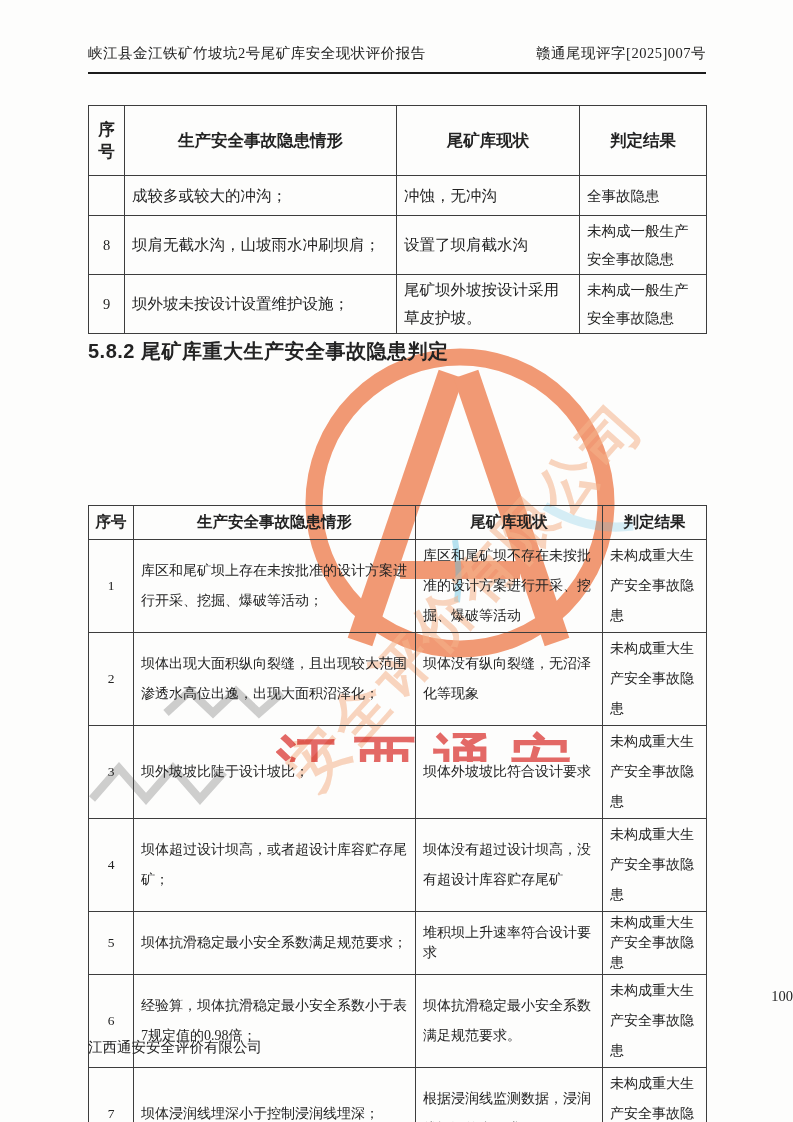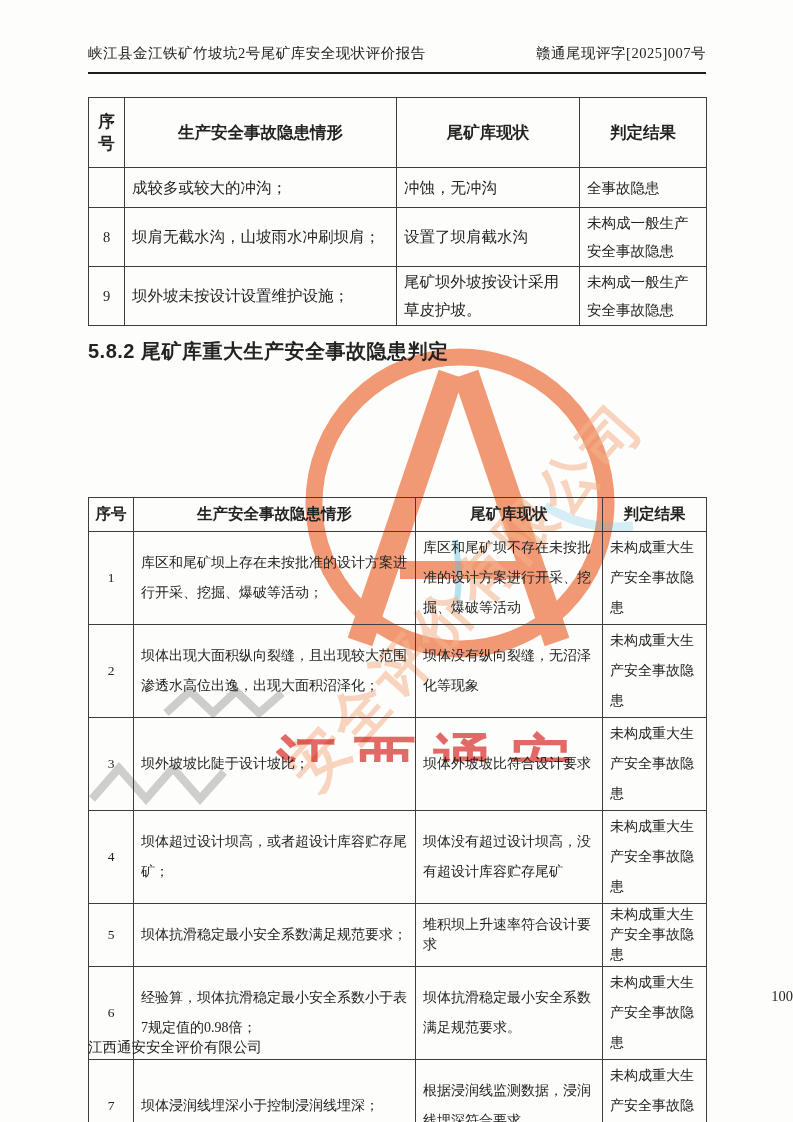--- a/index.html
+++ b/index.html
@@ -22,21 +22,21 @@
     color:rgba(244,178,138,0.55);white-space:nowrap;
   }
   
   .content{position:absolute;inset:0;z-index:1;}
   .header{
     position:absolute;left:88px;top:44px;width:618px;
     display:flex;justify-content:space-between;align-items:flex-end;
     font-size:14.5px;letter-spacing:0.5px;
     border-bottom:2.5px solid #1c1c1c;padding-bottom:9px;
   }
-  table{border-collapse:collapse;table-layout:fixed;}
+  table{border-collapse:collapse;table-layout:fixed;margin-top:8px;}
   td,th{border:1px solid #3d3d3d;overflow:hidden;word-break:break-all;}
   th{font-family:"Liberation Sans","DejaVu Sans",sans-serif;font-weight:bold;text-align:center;padding:1px 2px;}
   .t1{position:absolute;left:88px;top:97px;width:618px;font-size:15.5px;}
   .t1 td{line-height:28px;padding:1px 7px;}
   .t1 th{font-size:16.5px;}
   .t1 .no{ text-align:center;padding:1px 2px;font-size:14.5px;}
   .t1 .res{font-size:14.5px;}
   .t2{position:absolute;left:88px;top:497px;width:618px;font-size:14px;}
   .t2 td{line-height:30px;padding:1px 7px;}
   .t2 th{font-size:15.5px;}

